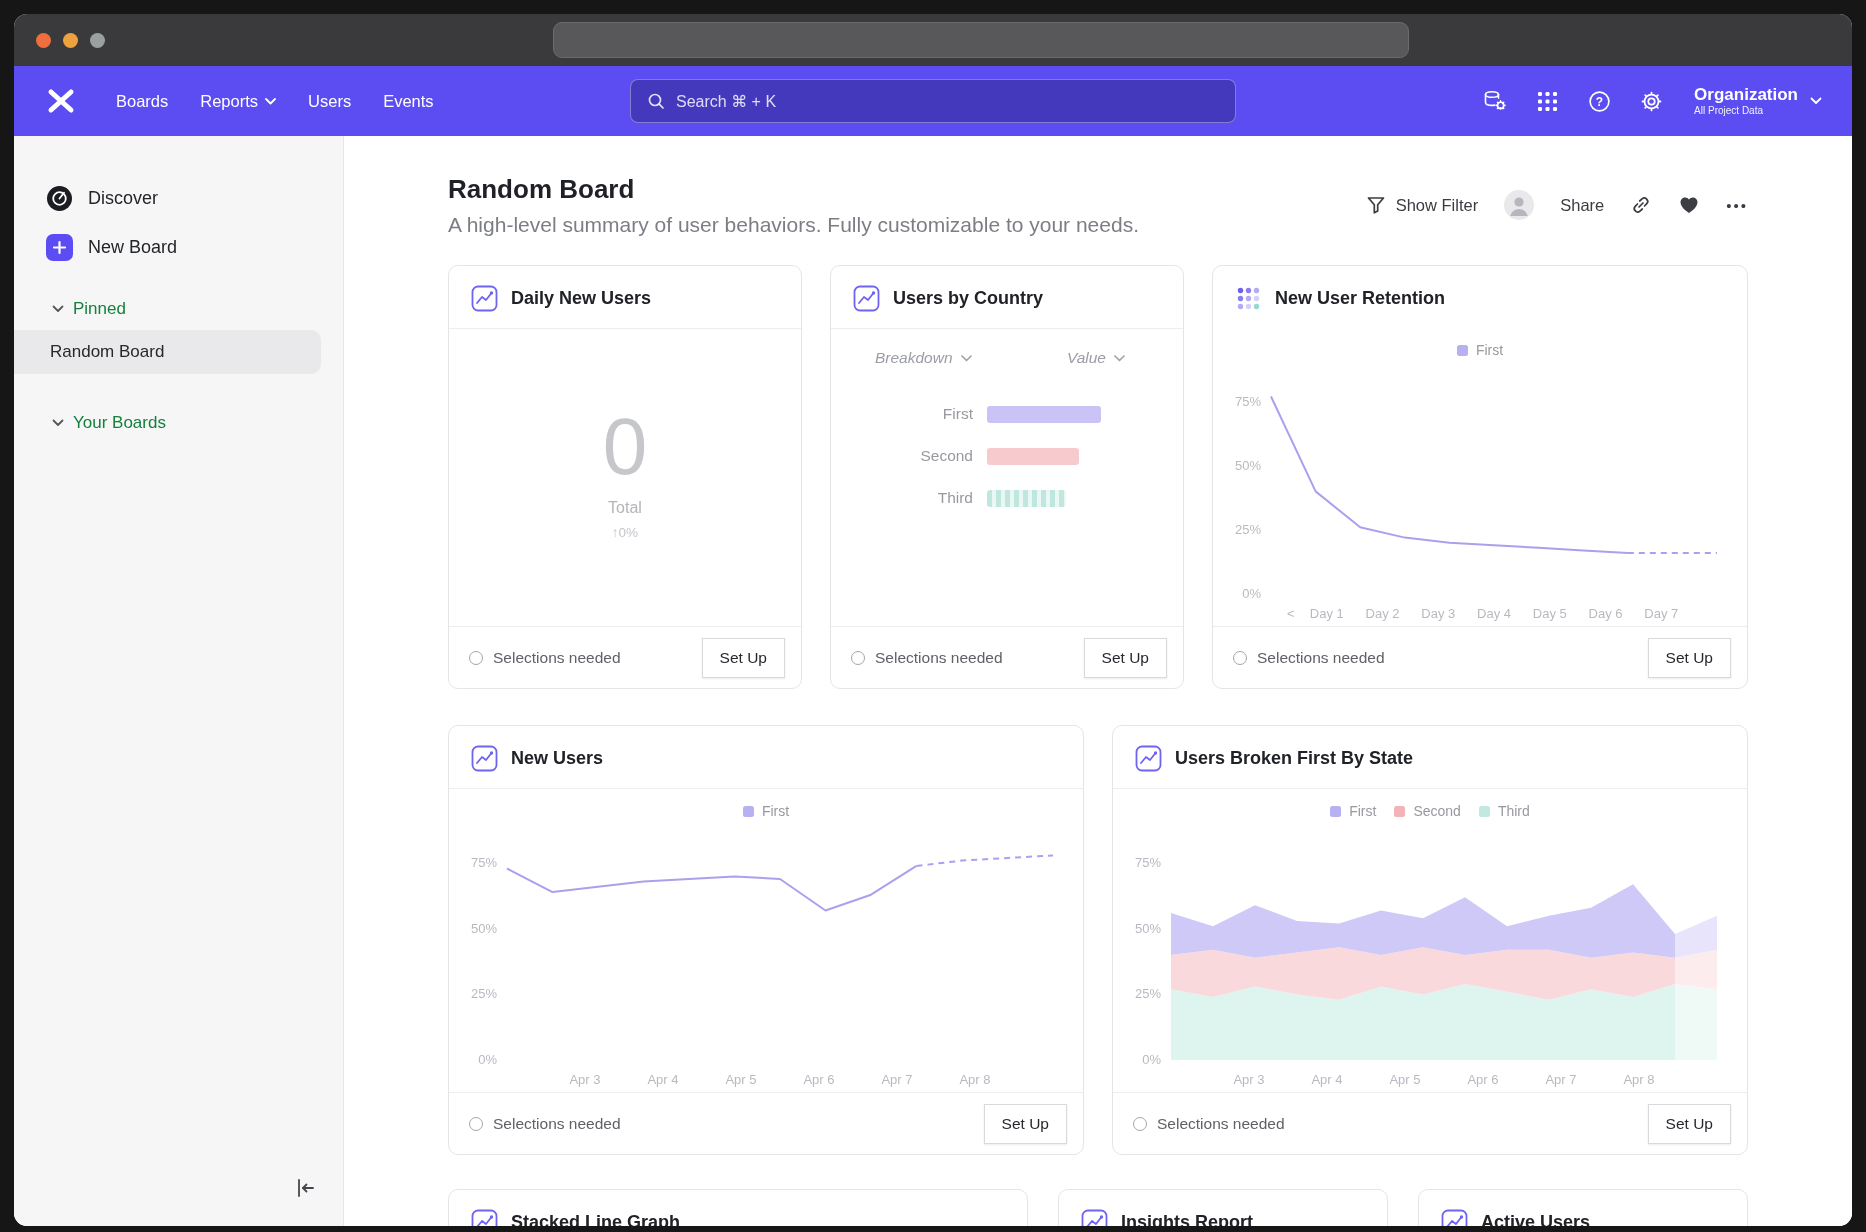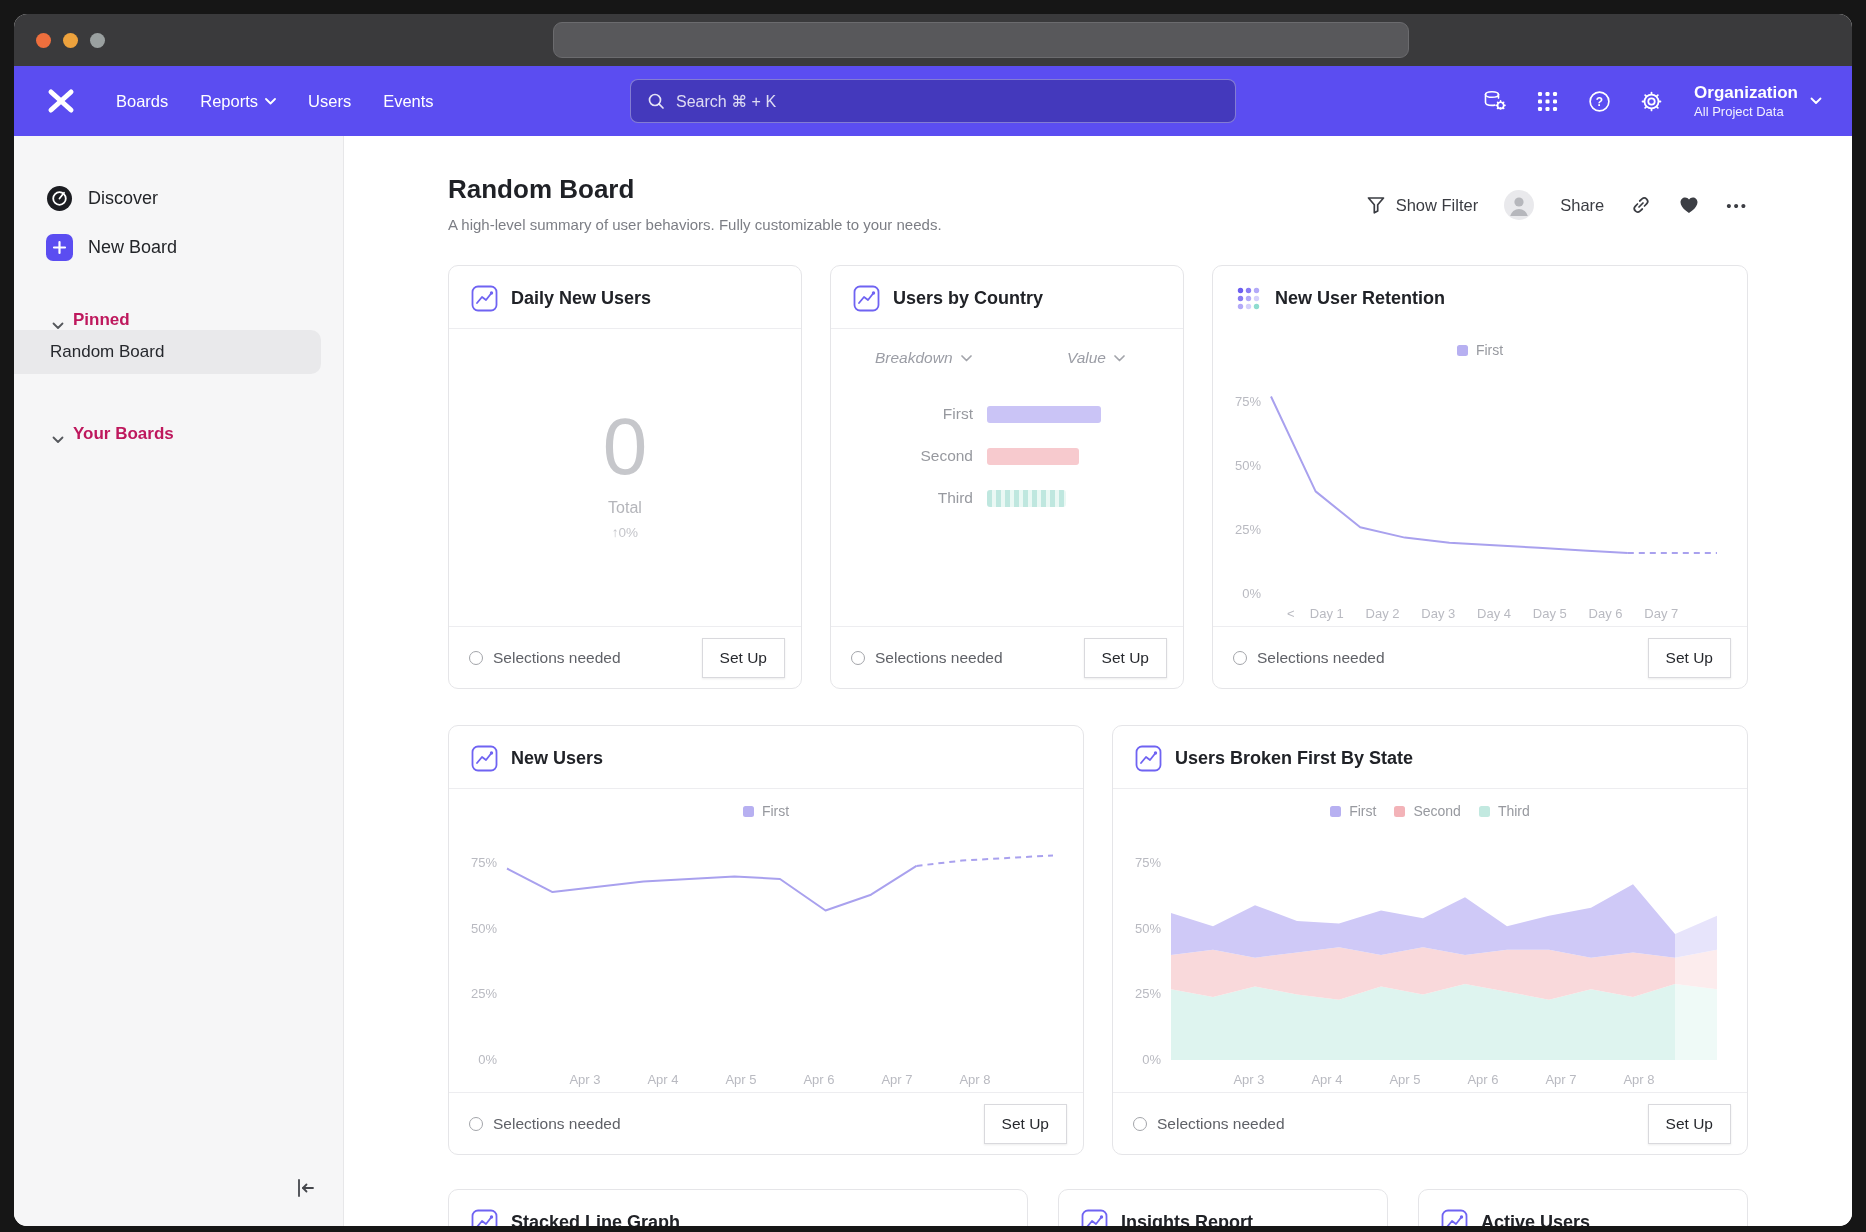--- a/index.html
+++ b/index.html
@@ -19,37 +19,37 @@
   .nav-items{display:flex;gap:4px;align-items:center;}
   .nav-item{display:flex;align-items:center;gap:7px;padding:10px 14px;font-size:16.5px;font-weight:500;color:#fff;cursor:pointer;border-radius:7px;}
   .search{position:absolute;left:50%;top:50%;transform:translate(-50%,-50%);width:606px;height:44px;
     background:rgba(10,6,50,.28);border:1px solid rgba(255,255,255,.34);border-radius:8px;
     display:flex;align-items:center;gap:11px;padding:0 16px;color:rgba(255,255,255,.82);font-size:16px;cursor:text;}
   .nav-right{margin-left:auto;display:flex;align-items:center;gap:10px;padding-right:30px;}
   .icon-btn{width:42px;height:40px;display:flex;align-items:center;justify-content:center;cursor:pointer;border-radius:7px;}
   .org{display:flex;align-items:center;gap:12px;margin-left:12px;cursor:pointer;}
   .org-text{display:flex;flex-direction:column;line-height:1.25;}
   .org-name{font-size:17px;font-weight:700;}
-  .org-sub{font-size:13px;color:rgba(255,255,255,.92);}
+  .org-sub{font-size:10px;color:rgba(255,255,255,.92);}
   
   .content-row{flex:1;display:flex;min-height:0;}
   .sidebar{flex:0 0 330px;background:#f6f6f7;border-right:1px solid #e7e7e9;position:relative;padding-top:38px;}
   .side-item{display:flex;align-items:center;gap:15px;height:49px;padding-left:32px;font-size:18px;font-weight:500;color:#232529;cursor:pointer;}
-  .side-section{display:flex;align-items:flex-end;gap:9px;height:42px;padding-left:38px;font-size:17px;font-weight:700;color:#be185d;cursor:pointer;}
+  .side-section{display:flex;align-items:center;gap:9px;height:42px;padding-left:38px;font-size:17px;font-weight:400;color:#15803d;cursor:pointer;}
   .side-section.pinned{margin-top:16px;}
   .side-section.yours{margin-top:28px;}
   .board-item{height:44px;display:flex;align-items:center;padding-left:36px;margin-right:22px;
     font-size:17px;font-weight:500;color:#26282d;background:#e9e9eb;border-radius:0 10px 10px 0;cursor:pointer;}
   .collapse-btn{position:absolute;right:26px;bottom:22px;cursor:pointer;}
   
   .main{flex:1;background:#fff;overflow:hidden;padding-top:36px;}
   .main-inner{width:1300px;margin:0 auto;}
   .header-row{display:flex;justify-content:space-between;align-items:flex-start;}
   .page-title{font-size:26px;font-weight:700;color:#1f2126;line-height:34px;}
-  .page-sub{margin-top:8px;font-size:15px;color:#7c7e85;line-height:21px;}
+  .page-sub{margin-top:8px;font-size:21px;color:#7c7e85;line-height:21px;}
   .controls{display:flex;align-items:center;gap:26px;margin-top:18px;}
   .ctrl{display:flex;align-items:center;gap:10px;font-size:16.5px;font-weight:500;color:#3a3c42;cursor:pointer;}
   .dots{font-size:15px;letter-spacing:2px;color:#3c3e44;cursor:pointer;}
   
   .row{display:flex;gap:28px;}
   .row1{margin-top:30px;}
   .row2{margin-top:36px;}
   .row3{margin-top:34px;gap:30px;}
   .card{background:#fff;border:1px solid #e5e5e8;border-radius:10px;display:flex;flex-direction:column;overflow:hidden;}
   .c-small{width:354px;height:424px;}

